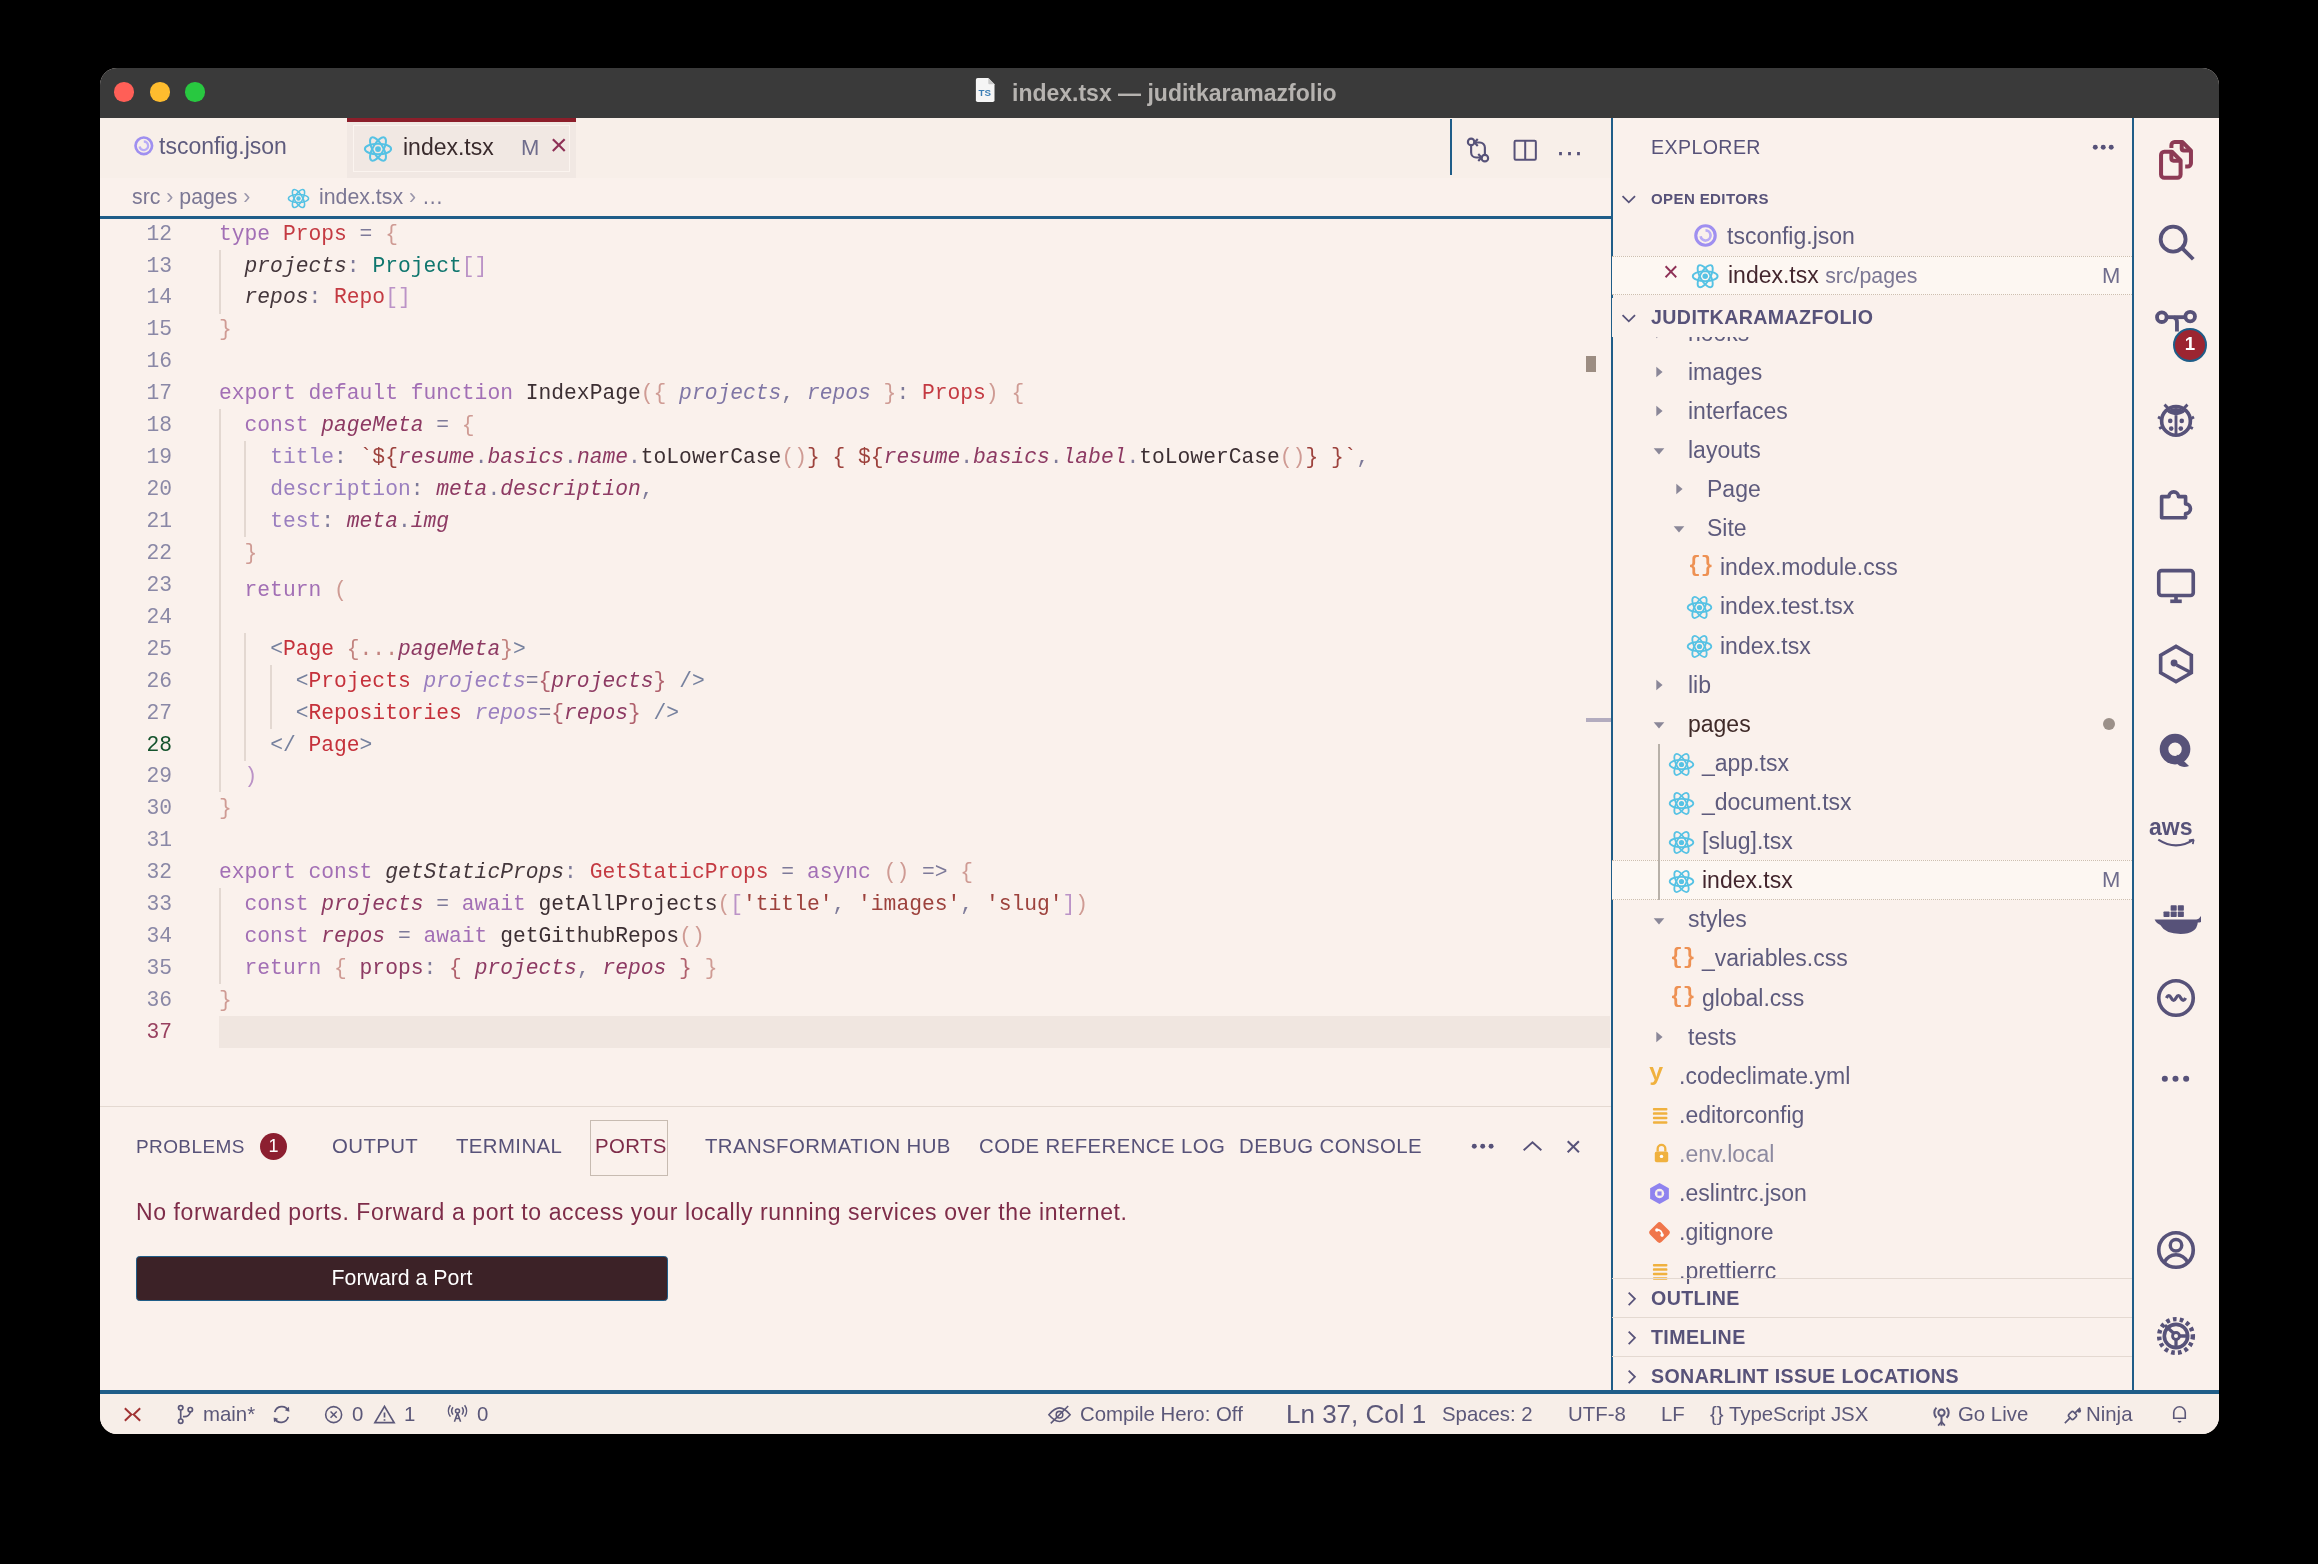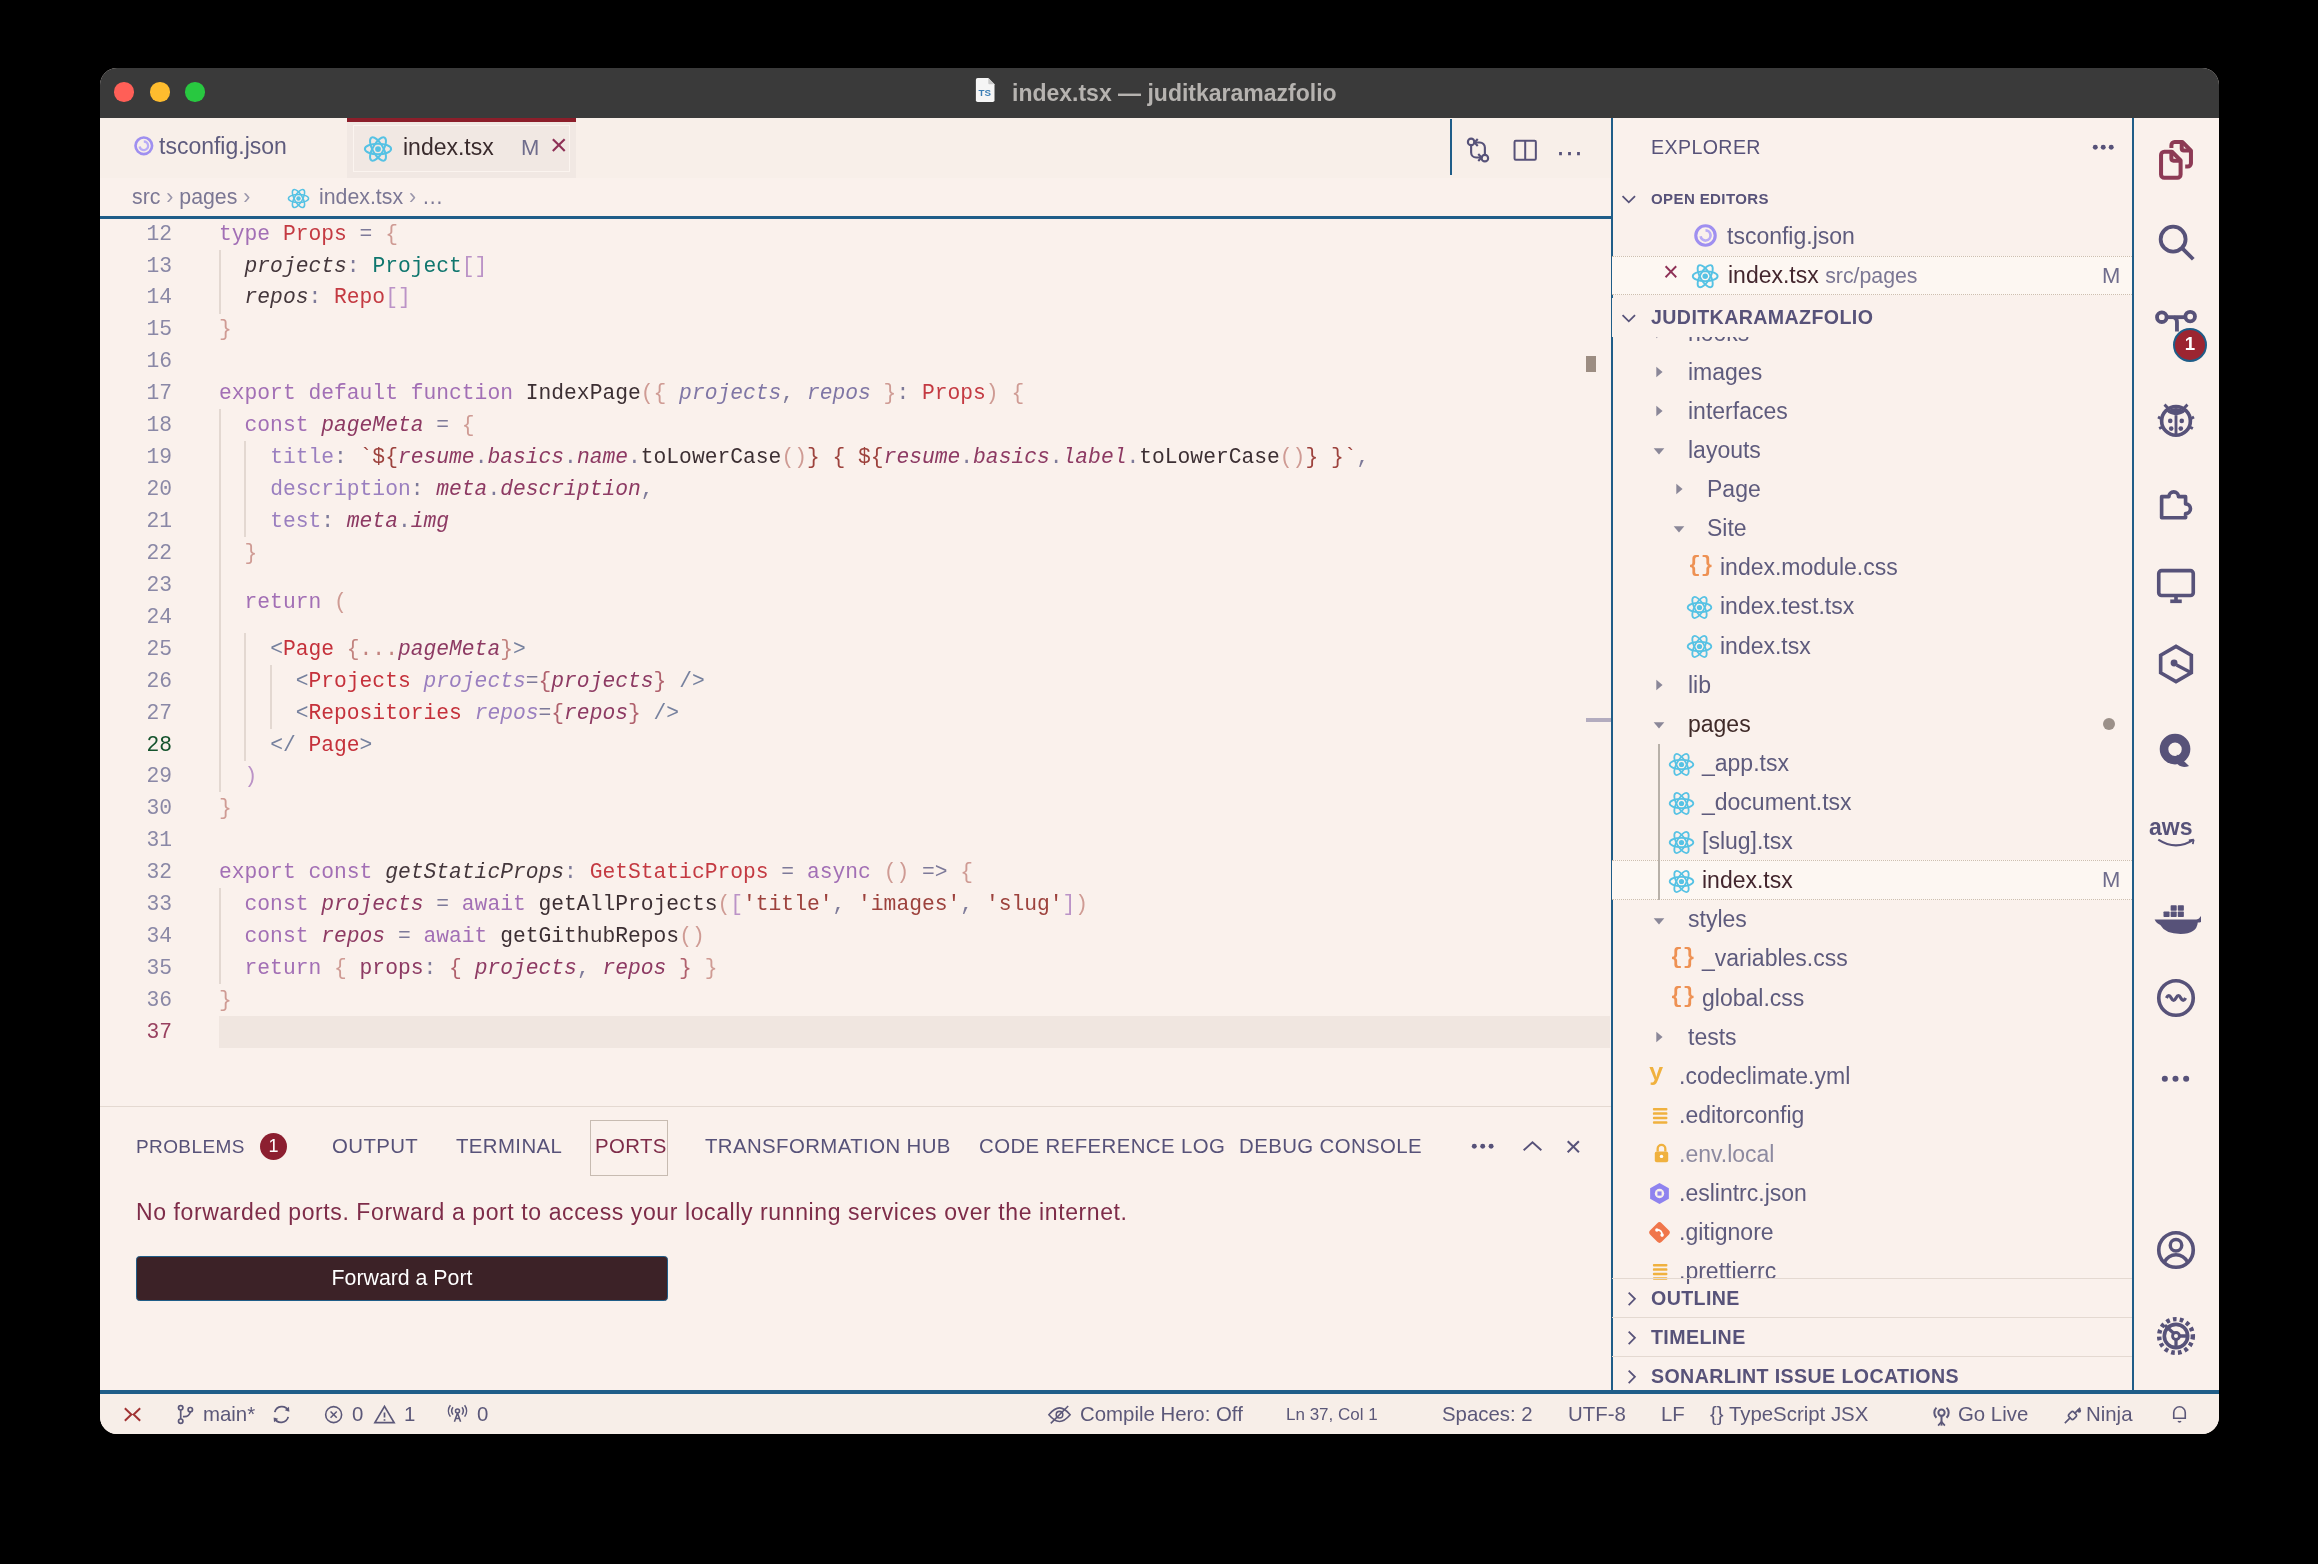--- a/index.html
+++ b/index.html
@@ -91,21 +91,21 @@
 <div class="a mono" style="left:0;top:373px;width:72px;height:32px;line-height:32px;text-align:right;color:#8a88a6">19</div>
 <div class="a mono" style="left:119px;top:373px;height:32px;line-height:32px"><span style="color:#7d7a99">    </span><span style="color:#9a7fbf">title</span><span style="color:#7d7a99">:</span><span style="color:#7d7a99"> </span><span style="color:#9d423d">`${</span><span style="color:#8d3a63;font-style:italic">resume</span><span style="color:#7d7a99">.</span><span style="color:#8d3a63;font-style:italic">basics</span><span style="color:#7d7a99">.</span><span style="color:#8d3a63;font-style:italic">name</span><span style="color:#7d7a99">.</span><span style="color:#3c2f33">toLowerCase</span><span style="color:#cf9b94">()</span><span style="color:#9d423d">}</span><span style="color:#9d423d"> { </span><span style="color:#9d423d">${</span><span style="color:#8d3a63;font-style:italic">resume</span><span style="color:#7d7a99">.</span><span style="color:#8d3a63;font-style:italic">basics</span><span style="color:#7d7a99">.</span><span style="color:#8d3a63;font-style:italic">label</span><span style="color:#7d7a99">.</span><span style="color:#3c2f33">toLowerCase</span><span style="color:#cf9b94">()</span><span style="color:#9d423d">}</span><span style="color:#9d423d"> }`</span><span style="color:#7d7a99">,</span></div>
 <div class="a mono" style="left:0;top:405px;width:72px;height:32px;line-height:32px;text-align:right;color:#8a88a6">20</div>
 <div class="a mono" style="left:119px;top:405px;height:32px;line-height:32px"><span style="color:#7d7a99">    </span><span style="color:#9a7fbf">description</span><span style="color:#7d7a99">:</span><span style="color:#7d7a99"> </span><span style="color:#8d3a63;font-style:italic">meta</span><span style="color:#7d7a99">.</span><span style="color:#8d3a63;font-style:italic">description</span><span style="color:#7d7a99">,</span></div>
 <div class="a mono" style="left:0;top:437px;width:72px;height:32px;line-height:32px;text-align:right;color:#8a88a6">21</div>
 <div class="a mono" style="left:119px;top:437px;height:32px;line-height:32px"><span style="color:#7d7a99">    </span><span style="color:#9a7fbf">test</span><span style="color:#7d7a99">:</span><span style="color:#7d7a99"> </span><span style="color:#8d3a63;font-style:italic">meta</span><span style="color:#7d7a99">.</span><span style="color:#8d3a63;font-style:italic">img</span></div>
 <div class="a mono" style="left:0;top:469px;width:72px;height:32px;line-height:32px;text-align:right;color:#8a88a6">22</div>
 <div class="a mono" style="left:119px;top:469px;height:32px;line-height:32px"><span style="color:#cf9b94">  }</span></div>
 <div class="a mono" style="left:0;top:501px;width:72px;height:32px;line-height:32px;text-align:right;color:#8a88a6">23</div>
 <div class="a mono" style="left:0;top:533px;width:72px;height:32px;line-height:32px;text-align:right;color:#8a88a6">24</div>
-<div class="a mono" style="left:119px;top:518px;height:32px;line-height:32px"><span style="color:#a26fb5">  return</span><span style="color:#cf9b94"> (</span></div>
+<div class="a mono" style="left:119px;top:506px;height:32px;line-height:32px"><span style="color:#a26fb5">  return</span><span style="color:#cf9b94"> (</span></div>
 <div class="a mono" style="left:0;top:565px;width:72px;height:32px;line-height:32px;text-align:right;color:#8a88a6">25</div>
 <div class="a mono" style="left:119px;top:565px;height:32px;line-height:32px"><span style="color:#7d7a99">    </span><span style="color:#76819e">&lt;</span><span style="color:#c5313b">Page</span><span style="color:#7d7a99"> </span><span style="color:#c2837f">{</span><span style="color:#c2837f">...</span><span style="color:#8d3a63;font-style:italic">pageMeta</span><span style="color:#c2837f">}</span><span style="color:#76819e">&gt;</span></div>
 <div class="a mono" style="left:0;top:597px;width:72px;height:32px;line-height:32px;text-align:right;color:#8a88a6">26</div>
 <div class="a mono" style="left:119px;top:597px;height:32px;line-height:32px"><span style="color:#7d7a99">      </span><span style="color:#76819e">&lt;</span><span style="color:#c5313b">Projects</span><span style="color:#7d7a99"> </span><span style="color:#9a7fbf;font-style:italic">projects</span><span style="color:#7d7a99">=</span><span style="color:#b0616d">{</span><span style="color:#8d3a63;font-style:italic">projects</span><span style="color:#b0616d">}</span><span style="color:#7d7a99"> </span><span style="color:#76819e">/&gt;</span></div>
 <div class="a mono" style="left:0;top:629px;width:72px;height:32px;line-height:32px;text-align:right;color:#8a88a6">27</div>
 <div class="a mono" style="left:119px;top:629px;height:32px;line-height:32px"><span style="color:#7d7a99">      </span><span style="color:#76819e">&lt;</span><span style="color:#c5313b">Repositories</span><span style="color:#7d7a99"> </span><span style="color:#9a7fbf;font-style:italic">repos</span><span style="color:#7d7a99">=</span><span style="color:#b0616d">{</span><span style="color:#8d3a63;font-style:italic">repos</span><span style="color:#b0616d">}</span><span style="color:#7d7a99"> </span><span style="color:#76819e">/&gt;</span></div>
 <div class="a mono" style="left:0;top:661px;width:72px;height:32px;line-height:32px;text-align:right;color:#14532d">28</div>
 <div class="a mono" style="left:119px;top:661px;height:32px;line-height:32px"><span style="color:#7d7a99">    </span><span style="color:#76819e">&lt;/</span><span style="color:#7d7a99"> </span><span style="color:#c5313b">Page</span><span style="color:#76819e">&gt;</span></div>
 <div class="a mono" style="left:0;top:692px;width:72px;height:32px;line-height:32px;text-align:right;color:#8a88a6">29</div>
 <div class="a mono" style="left:119px;top:692px;height:32px;line-height:32px"><span style="color:#bb93c7">  )</span></div>
@@ -474,21 +474,21 @@
     </svg>
 <div class="a" style="left:377px;top:1334px;height:25px;line-height:25px;font-size:20.4px;color:#5c5879">0</div>
 <svg class="a" style="left:946px;top:1336px" width="27" height="21.3" viewBox="0 0 26 22">
 <g fill="none" stroke="#5c5879" stroke-width="1.6">
 <path d="M2 11 Q8 4 13 4 Q18 4 24 11 Q18 18 13 18 Q8 18 2 11 Z"></path>
 <circle cx="13" cy="11" r="3.4"></circle>
         <line x1="4" y1="20" x2="22" y2="2"></line>
       </g>
     </svg>
 <div class="a" style="left:980px;top:1334px;height:25px;line-height:25px;font-size:20.4px;color:#5c5879">Compile Hero: Off</div>
-<div class="a" style="left:1186px;top:1334px;height:25px;line-height:25px;font-size:17px;color:#5c5879">Ln 37, Col 1</div>
+<div class="a" style="left:1186px;top:1334px;height:25px;line-height:25px;font-size:26px;color:#5c5879">Ln 37, Col 1</div>
 <div class="a" style="left:1342px;top:1334px;height:25px;line-height:25px;font-size:20.4px;color:#5c5879">Spaces: 2</div>
 <div class="a" style="left:1468px;top:1334px;height:25px;line-height:25px;font-size:20.4px;color:#5c5879">UTF-8</div>
 <div class="a" style="left:1561px;top:1334px;height:25px;line-height:25px;font-size:20.4px;color:#5c5879">LF</div>
 <div class="a" style="left:1610px;top:1334px;height:25px;line-height:25px;font-size:20.4px;color:#5c5879">{} TypeScript JSX</div>
 <svg class="a" style="left:1828px;top:1334px" width="27" height="27" viewBox="0 0 24 24">
 <g fill="none" stroke="#5c5879" stroke-width="1.8">
 <circle cx="12" cy="9.5" r="2.8"></circle>
         <path d="M12 12.3 V21"></path>
         <path d="M9 21 L12 17.5 L15 21" stroke-width="1.5"></path>
 <path d="M7.5 5 a6.3 6.3 0 0 0 0 9 M16.5 5 a6.3 6.3 0 0 1 0 9"></path>

